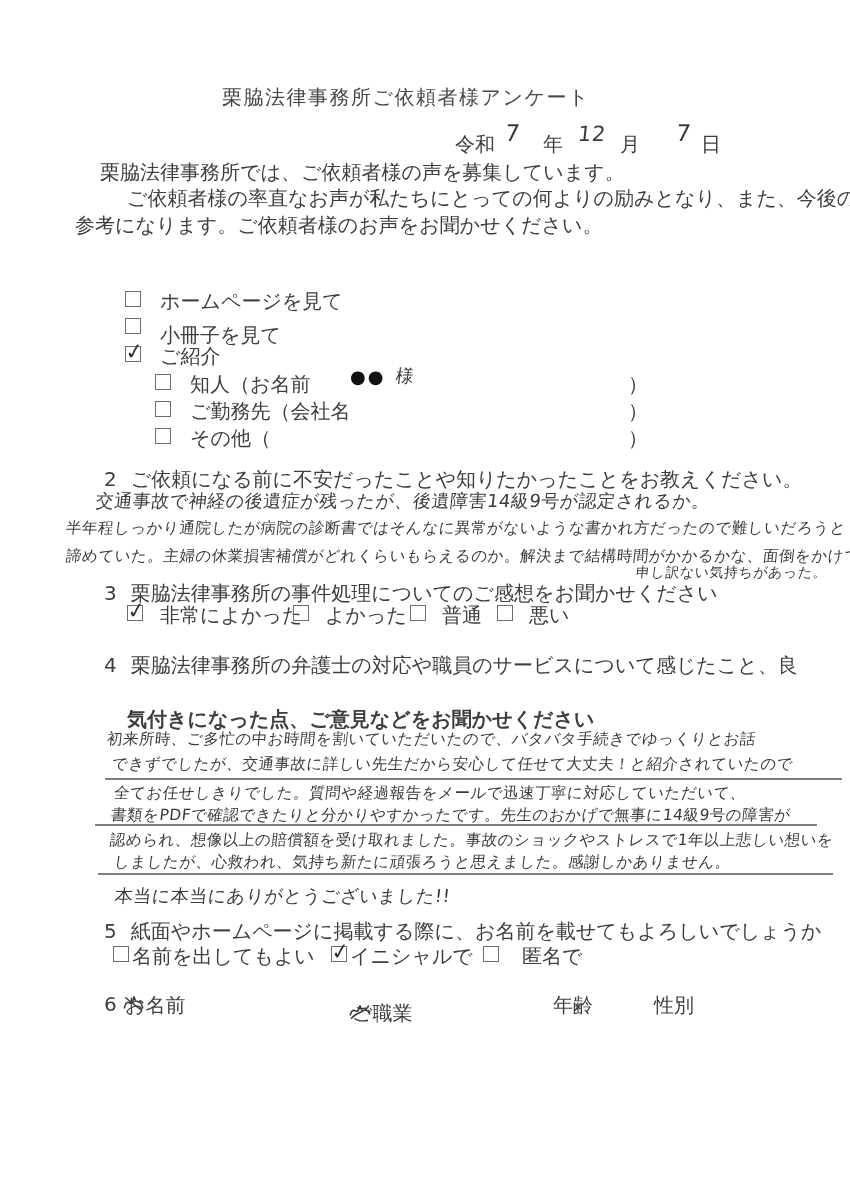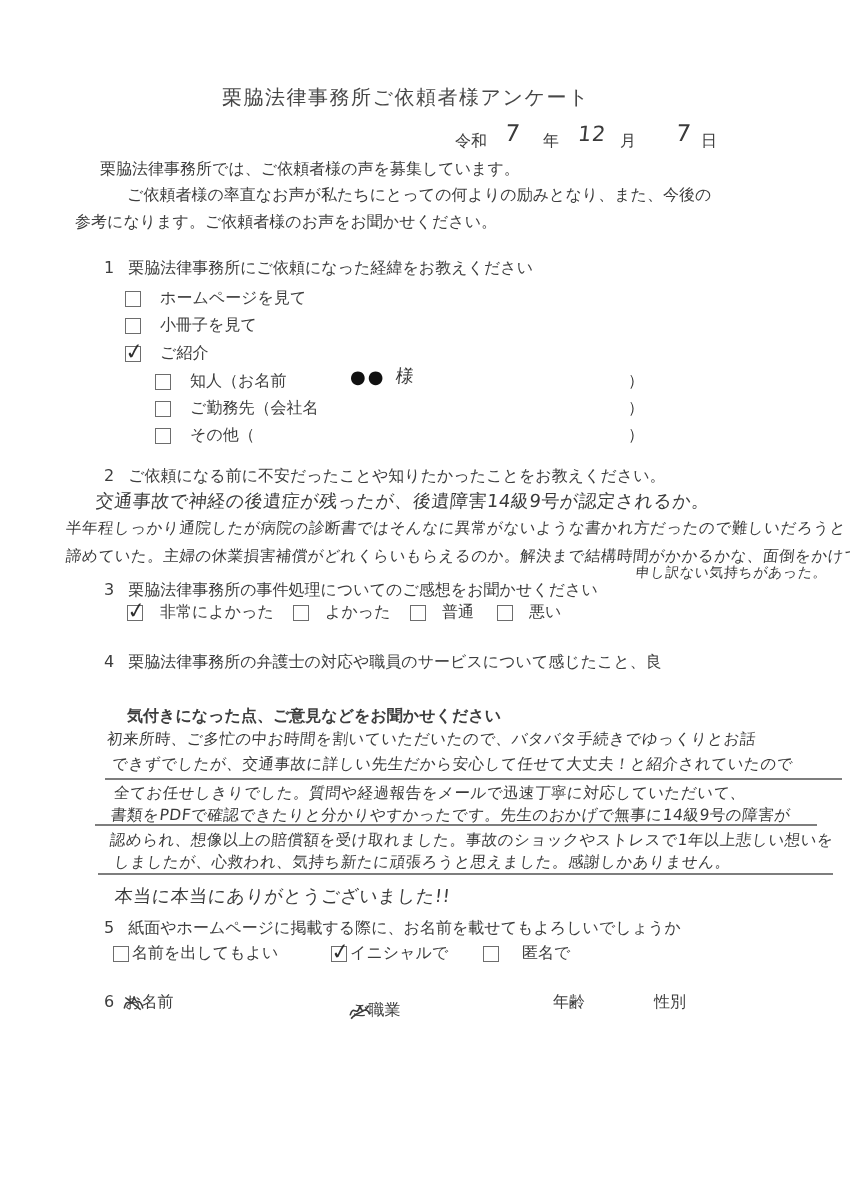--- a/index.html
+++ b/index.html
@@ -3,21 +3,21 @@
 <meta charset="utf-8">
 <style>
   html,body { margin:0; padding:0; background:#ffffff; }
   .page {
     position:relative; width:850px; height:1202px; margin:0 auto;
     background:#ffffff; overflow:hidden;
     font-family:"DejaVu Sans","Liberation Sans",sans-serif;
     color:#3d3d3d;
   }
   .abs { position:absolute; white-space:nowrap; }
-  .print { font-size:16px; }
+  .print { font-size:20px; }
   .title { font-size:20px; letter-spacing:1.5px; color:#474747; }
   .qnum { display:inline-block; margin-right:14px; }
   
   .hw { display:inline-block; transform:skewX(-6deg); color:#3a3a3a; letter-spacing:0.5px; }
   .hw-lg { font-size:18px; }
   .hw-md { font-size:15.5px; }
   .hw-sm { font-size:14px; }
   .hw-num { font-size:23px; line-height:1; }
   
   .cb {
@@ -45,27 +45,24 @@
   <div class="abs print" style="left:543px; top:131px;">年</div>
   <div class="abs" style="left:578px; top:124px;"><span class="hw hw-num" style="font-size:21px;">12</span></div>
   <div class="abs print" style="left:620px; top:131px;">月</div>
   <div class="abs" style="left:676px; top:122px;"><span class="hw hw-num">7</span></div>
   <div class="abs print" style="left:701px; top:131px;">日</div>
 
   <div class="abs print" style="left:100px; top:159px;">栗脇法律事務所では、ご依頼者様の声を募集しています。</div>
   <div class="abs print" style="left:100px; top:185px;margin-left:27px;">ご依頼者様の率直なお声が私たちにとっての何よりの励みとなり、また、今後の</div>
   <div class="abs print" style="left:75px;  top:212px;">参考になります。ご依頼者様のお声をお聞かせください。</div>
 
-  <div class="abs print" style="left:104px; top:258px;">
-    <span class="qnum">1</span><span>栗脇法律事務所にご依頼になった経緯をお教えください</span>
-  </div>
   <span class="cb" style="left:125px; top:291px;"></span>
   <div class="abs print" style="left:160px; top:288px;">ホームページを見て</div>
   <span class="cb" style="left:125px; top:318px;"></span>
-  <div class="abs print" style="left:160px; top:315px;">小冊子を見て</div>
+  <div class="abs print" style="left:160px; top:322px;">小冊子を見て</div>
   <span class="cb checked" style="left:125px; top:346px;"></span>
   <div class="abs print" style="left:160px; top:343px;">ご紹介</div>
 
   <span class="cb" style="left:155px; top:374px;"></span>
   <div class="abs print" style="left:190px; top:371px;">知人（お名前</div>
   <div class="abs" style="left:350px; top:366px;"><span class="redacted">●●</span></div>
   <div class="abs" style="left:396px; top:364px;"><span class="hw hw-lg">様</span></div>
   <div class="abs print" style="left:628px; top:371px;">）</div>
 
   <span class="cb" style="left:155px; top:401px;"></span>

